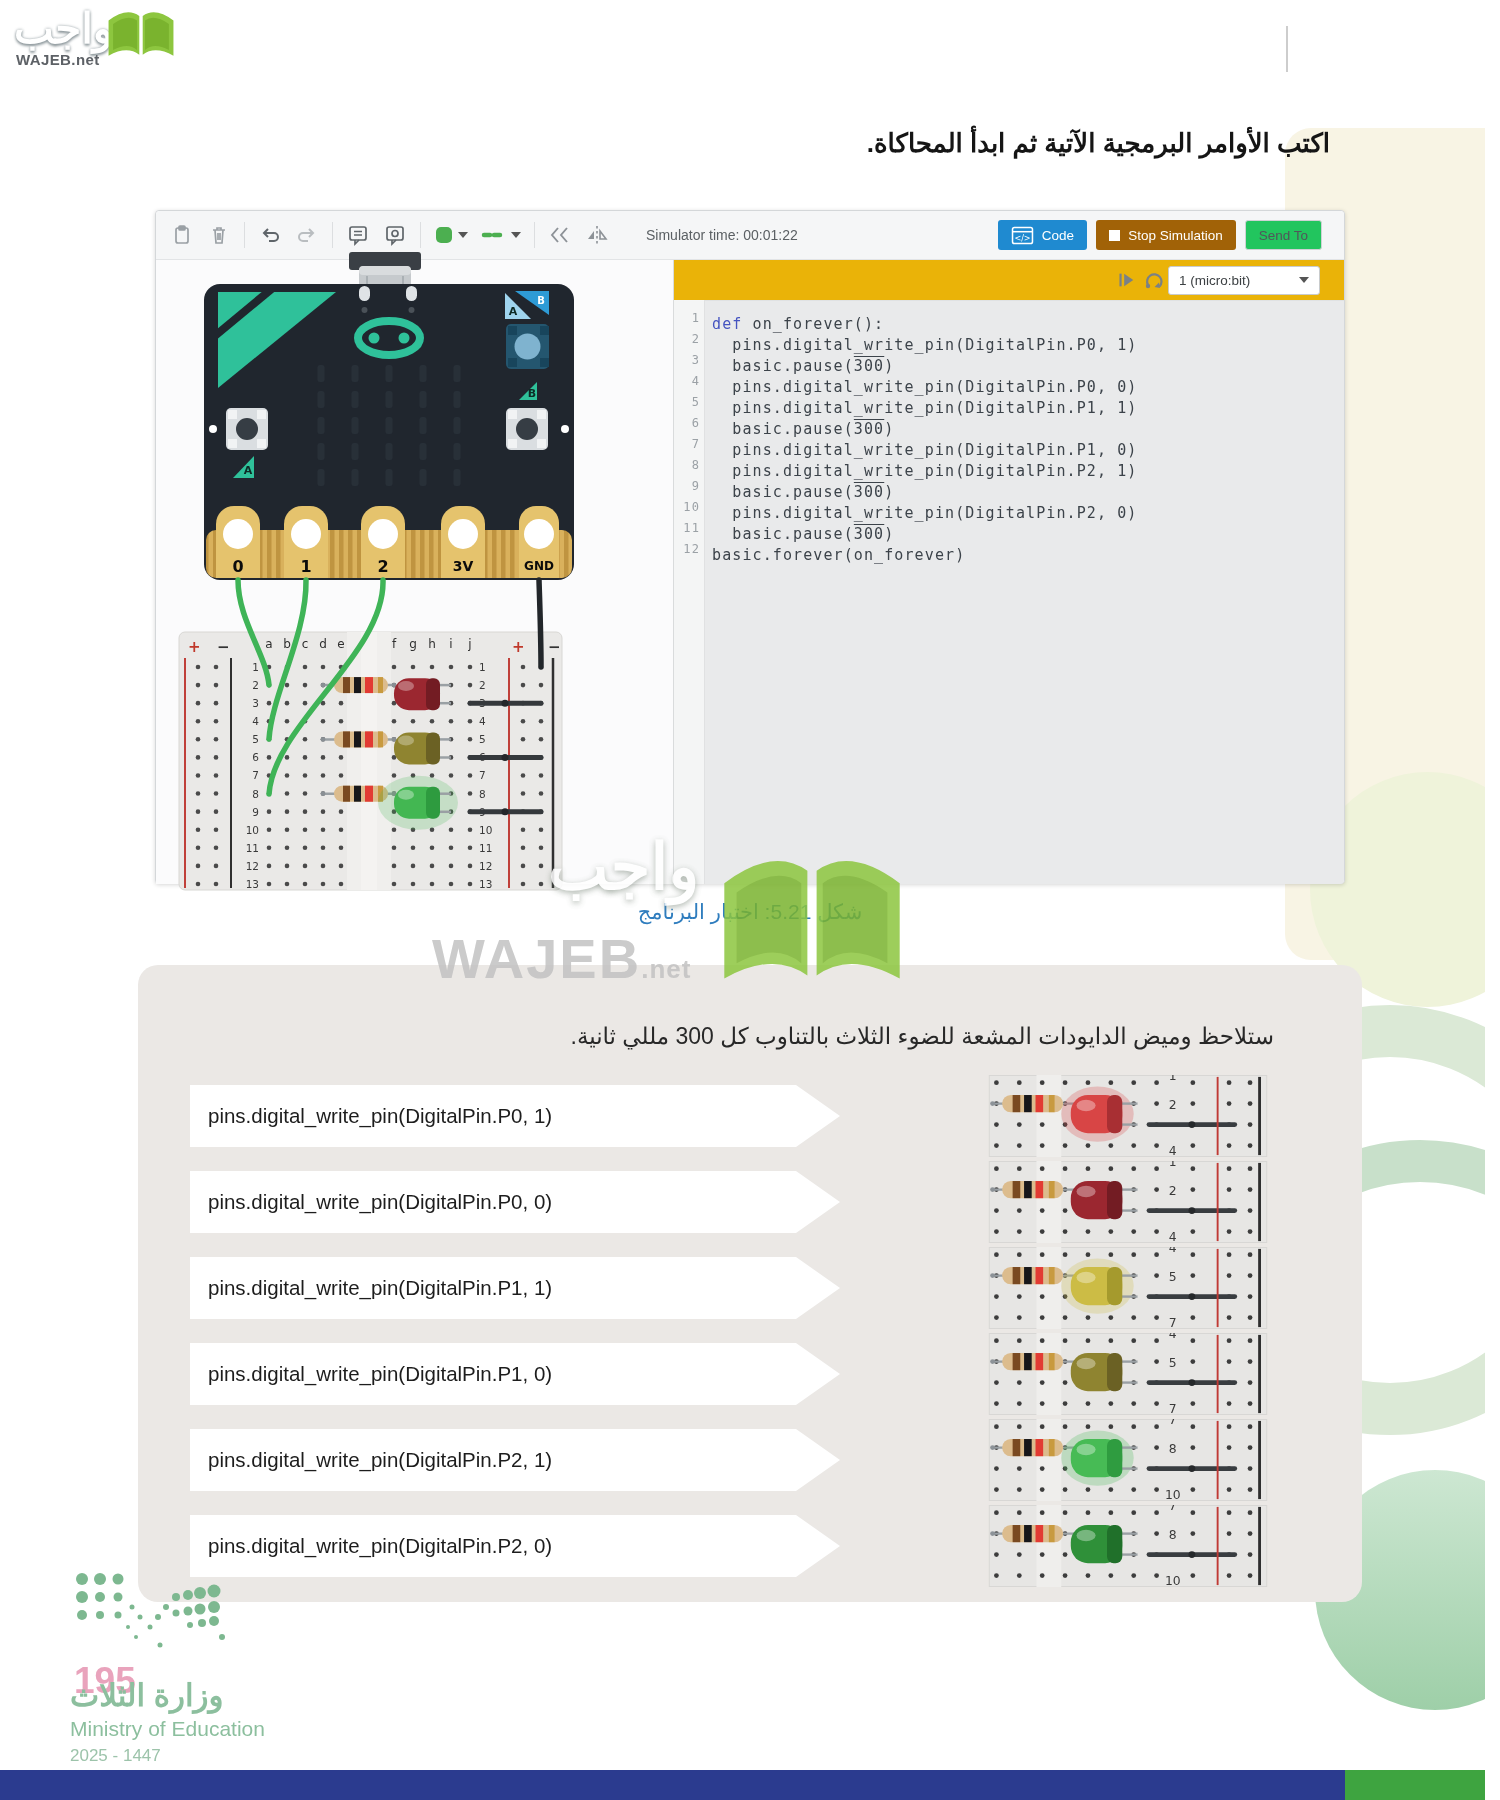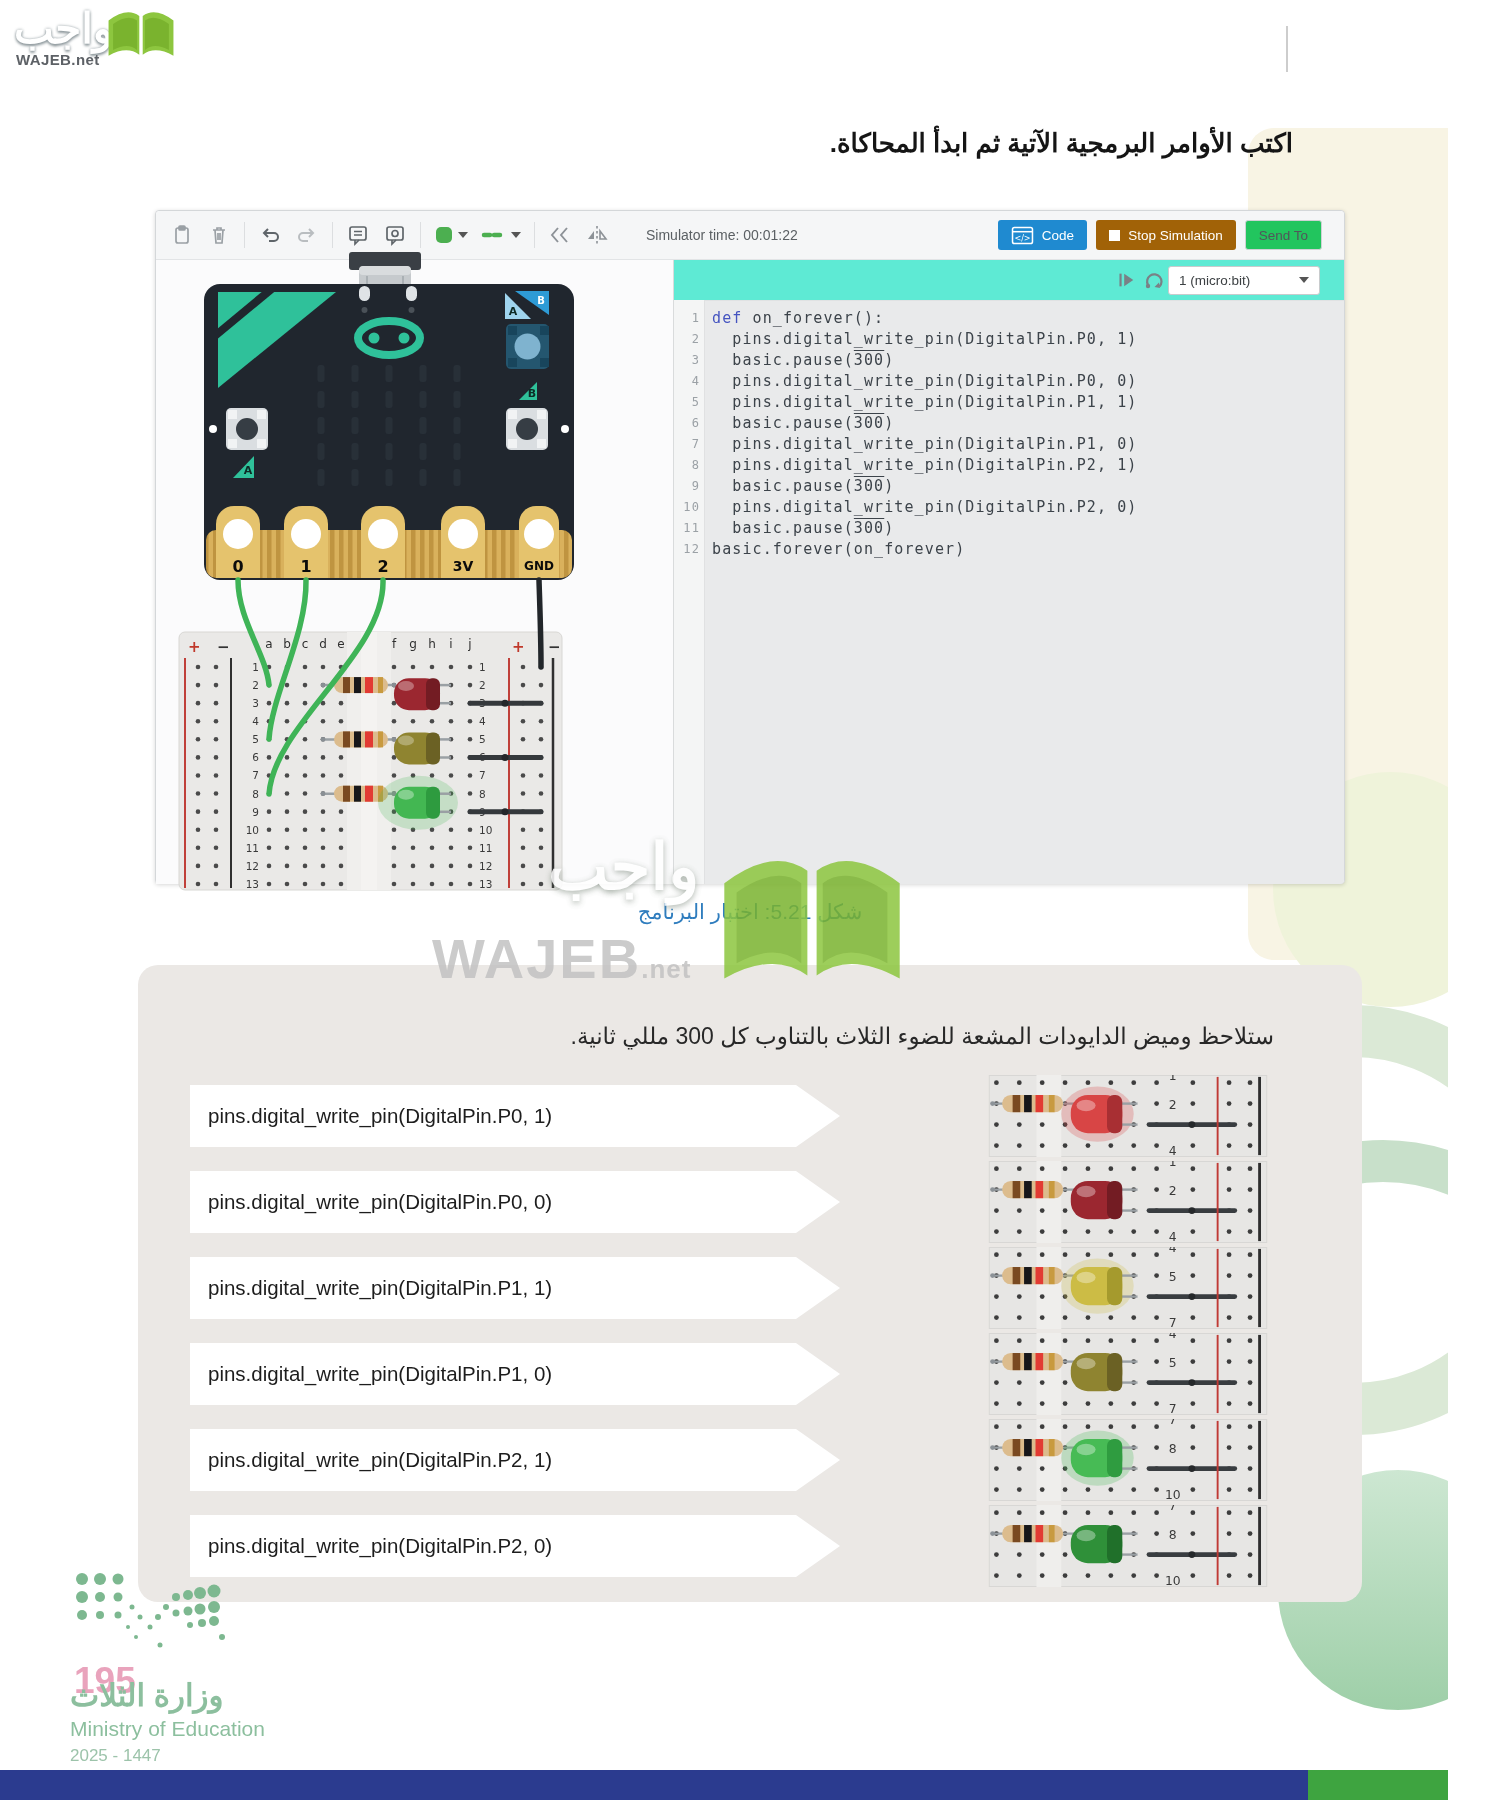--- a/index.html
+++ b/index.html
@@ -1,17 +1,17 @@
 <!DOCTYPE html>
 <html><head>
 <meta charset="utf-8">
 <style>
   html,body{margin:0;padding:0;background:#fff;}
   .page{position:relative;width:1448px;height:1800px;background:#ffffff;overflow:hidden;
-        font-family:"Liberation Sans",sans-serif;}
+        font-family:"Liberation Sans",sans-serif;padding-left:37px;}
 
   
   .dec-cream{position:absolute;right:0;top:128px;width:200px;height:832px;background:#f8f4e4;
              border-radius:26px 0 0 26px;z-index:0;}
   .dec-circle1{position:absolute;right:-60px;top:772px;width:235px;height:235px;border-radius:50%;
                background:#eff3da;z-index:0;}
   .dec-ring1{position:absolute;right:-120px;top:1005px;width:430px;height:430px;border-radius:50%;
              border:52px solid #dbe9d6;box-sizing:border-box;z-index:0;}
   .dec-ring2{position:absolute;right:-150px;top:1140px;width:430px;height:430px;border-radius:50%;
              border:42px solid #c8e0ca;box-sizing:border-box;z-index:0;}
@@ -45,33 +45,33 @@
   .btn-code{background:#1f8ad0;color:#fff;}
   .btn-stop{background:#a16207;color:#fff;}
   .btn-send{background:#22c55e;border:1px solid #cfd2d4;color:#51565a;}
   .stop-square{width:11px;height:11px;background:#fff;display:inline-block;}
   .caret{width:0;height:0;border-left:5px solid transparent;border-right:5px solid transparent;
          border-top:6px solid #555;}
   .sim-body{position:relative;height:624px;}
   .workspace-svg{position:absolute;left:0;top:0;width:517px;height:624px;overflow:visible;}
   .code-panel{position:absolute;left:517px;top:0;right:0;bottom:0;background:#e9eaeb;
               border-left:1px solid #d9dbdc;border-radius:0 0 4px 0;}
-  .code-header{height:40px;background:#5eead4;border-bottom:1px solid #e0e2e3;display:flex;
+  .code-header{height:40px;background:#eab308;border-bottom:1px solid #e0e2e3;display:flex;
                align-items:center;justify-content:flex-end;gap:3px;padding:0 24px;}
   .select{width:152px;height:29px;background:#fff;border:1px solid #c8cbcd;border-radius:3px;
           display:flex;align-items:center;justify-content:space-between;padding:0 10px;
           font-size:13.5px;color:#3c4043;box-sizing:border-box;}
   .code-lines{position:absolute;top:40px;left:0;right:0;bottom:0;padding-top:8px;
               font-family:"DejaVu Sans Mono",monospace;font-size:15px;letter-spacing:1.1px;overflow:hidden;}
   .code-lines::before{content:"";position:absolute;left:0;top:0;bottom:0;width:30px;background:#f4f5f5;
                       border-right:1px solid #e0e1e2;}
   .code-line{display:flex;height:21px;line-height:21px;position:relative;}
   .ln{width:26px;text-align:right;color:#9ba1a6;font-size:12px;flex:none;z-index:1;
       font-family:"DejaVu Sans Mono",monospace;}
-  .ct{padding-left:12px;color:#3c434a;white-space:pre;}
+  .ct{padding-left:12px;color:#3c434a;white-space:pre;margin-top:6px;}
   .kw{color:#4554c0;}
   .ov{text-decoration:overline;}
 
   
   .caption{position:absolute;left:0;top:900px;width:1500px;text-align:center;font-size:21px;
            color:#2f7dbe;direction:rtl;z-index:2;}
   .watermark{position:absolute;left:432px;top:828px;width:480px;height:190px;z-index:2;opacity:.85;
              pointer-events:none;}
   .wm-ar{position:absolute;left:116px;top:2px;font-size:64px;font-weight:bold;color:#ffffff;
          text-shadow:0 2px 6px rgba(110,125,110,.65);}

